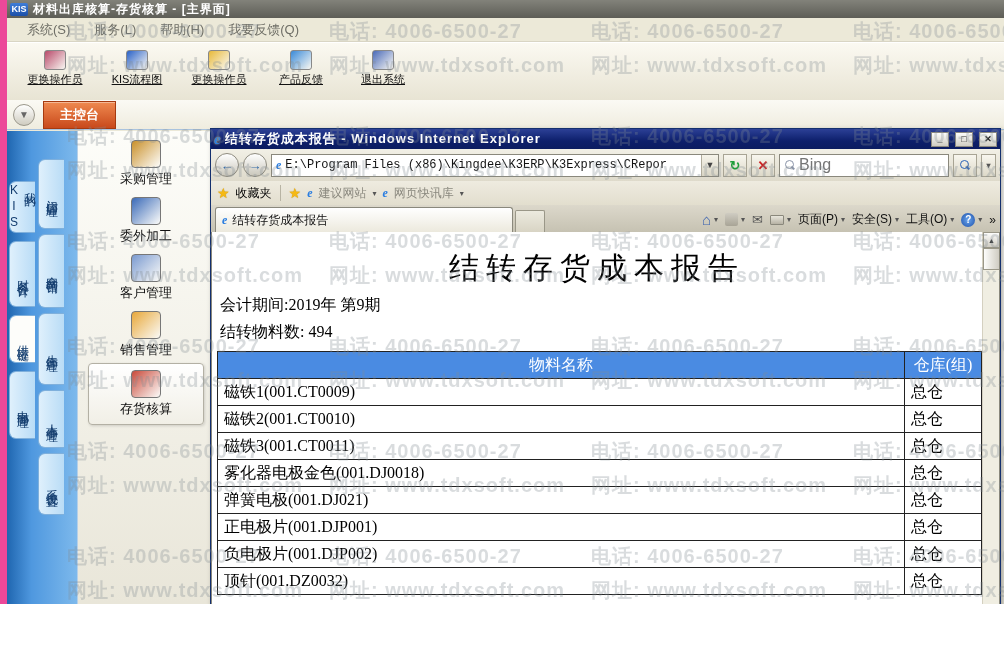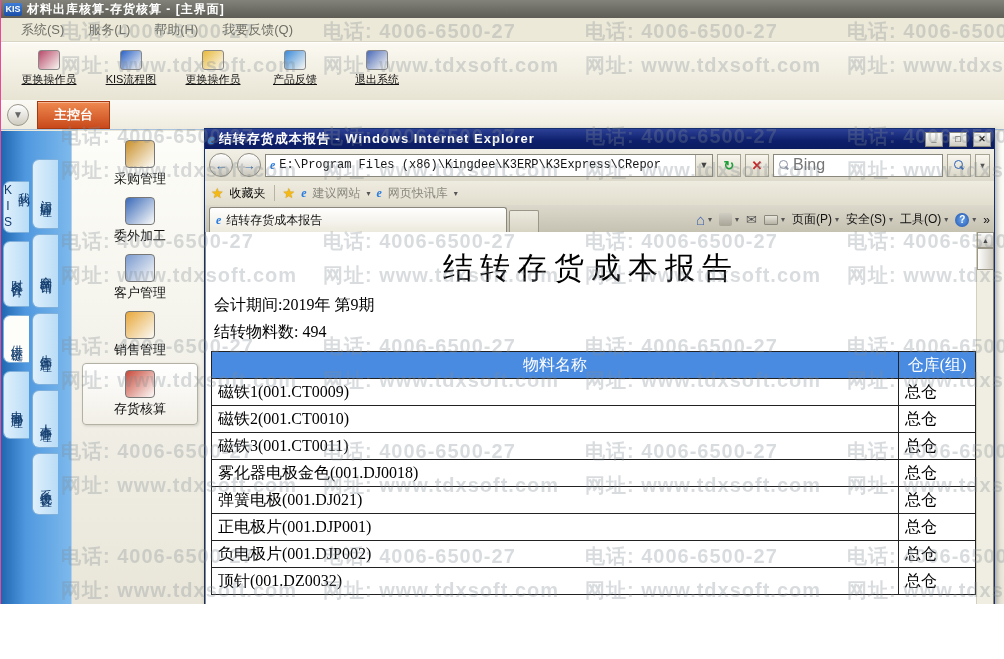--- a/index.html
+++ b/index.html
@@ -1,17 +1,17 @@
 <!DOCTYPE html>
 <html><head>
 <meta charset="utf-8">
 <style>
   * { margin:0; padding:0; box-sizing:border-box; }
   html,body { width:1004px; height:659px; overflow:hidden; font-family:"Liberation Sans",sans-serif; }
-  #screen { position:relative; width:1004px; height:604px; background:#ece9d8; overflow:hidden; border-left:1px solid #ec4899; }
+  #screen { position:relative; width:1004px; height:604px; background:#ece9d8; overflow:hidden; border-left:7px solid #ec4899; }
 
   
   #watermarks { position:absolute; inset:0; z-index:60; pointer-events:none; }
   .wm { position:absolute; font-size:20px; font-weight:bold; color:rgba(130,138,145,0.30); white-space:nowrap; letter-spacing:1px; }
 
   
   #kis-titlebar { height:18px; background:linear-gradient(#82827a,#5d5d56); display:flex; align-items:center; padding-left:3px; gap:5px; }
   #kis-logo { width:18px; height:13px; background:linear-gradient(#3f7ed8,#1b4fa8); color:#fff; font-size:9px; font-weight:bold; display:flex; align-items:center; justify-content:center; border-radius:2px; }
   #kis-title { color:#fff; font-size:12px; font-weight:bold; letter-spacing:1px; }
   #kis-menubar { height:24px; background:#ece9d8; border-bottom:1px solid #d9d5c4; display:flex; align-items:center; padding-left:8px; }

